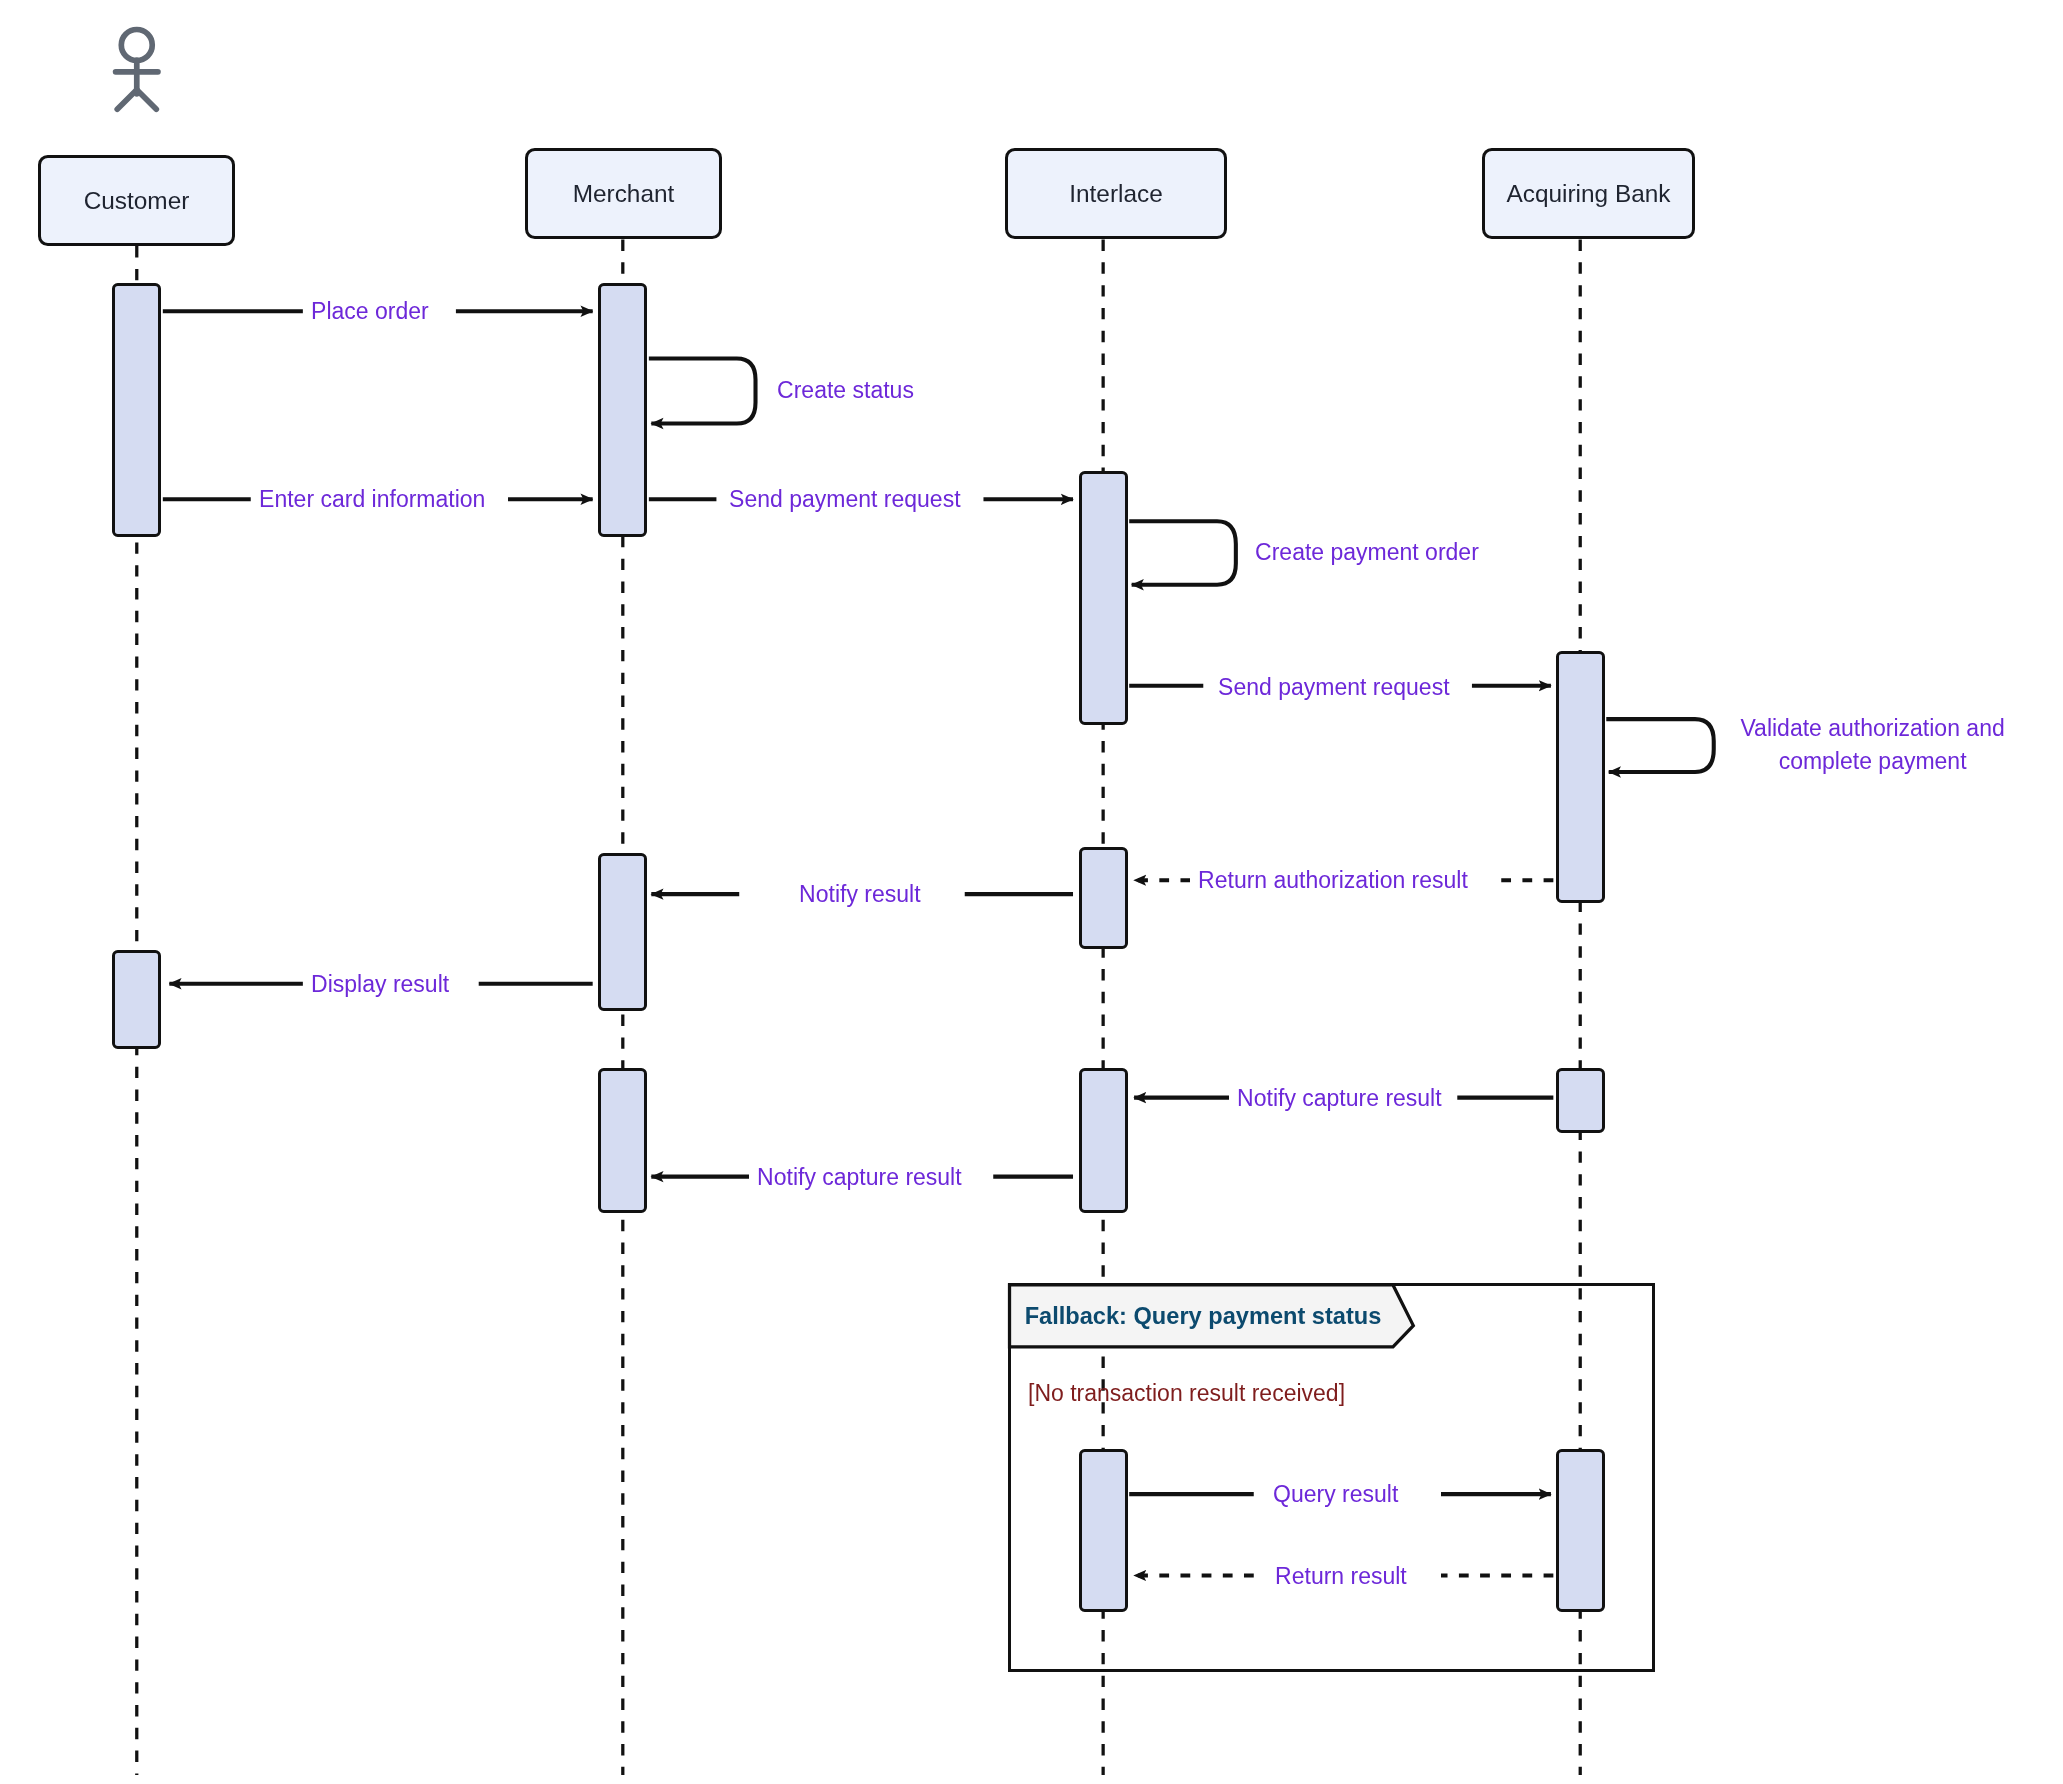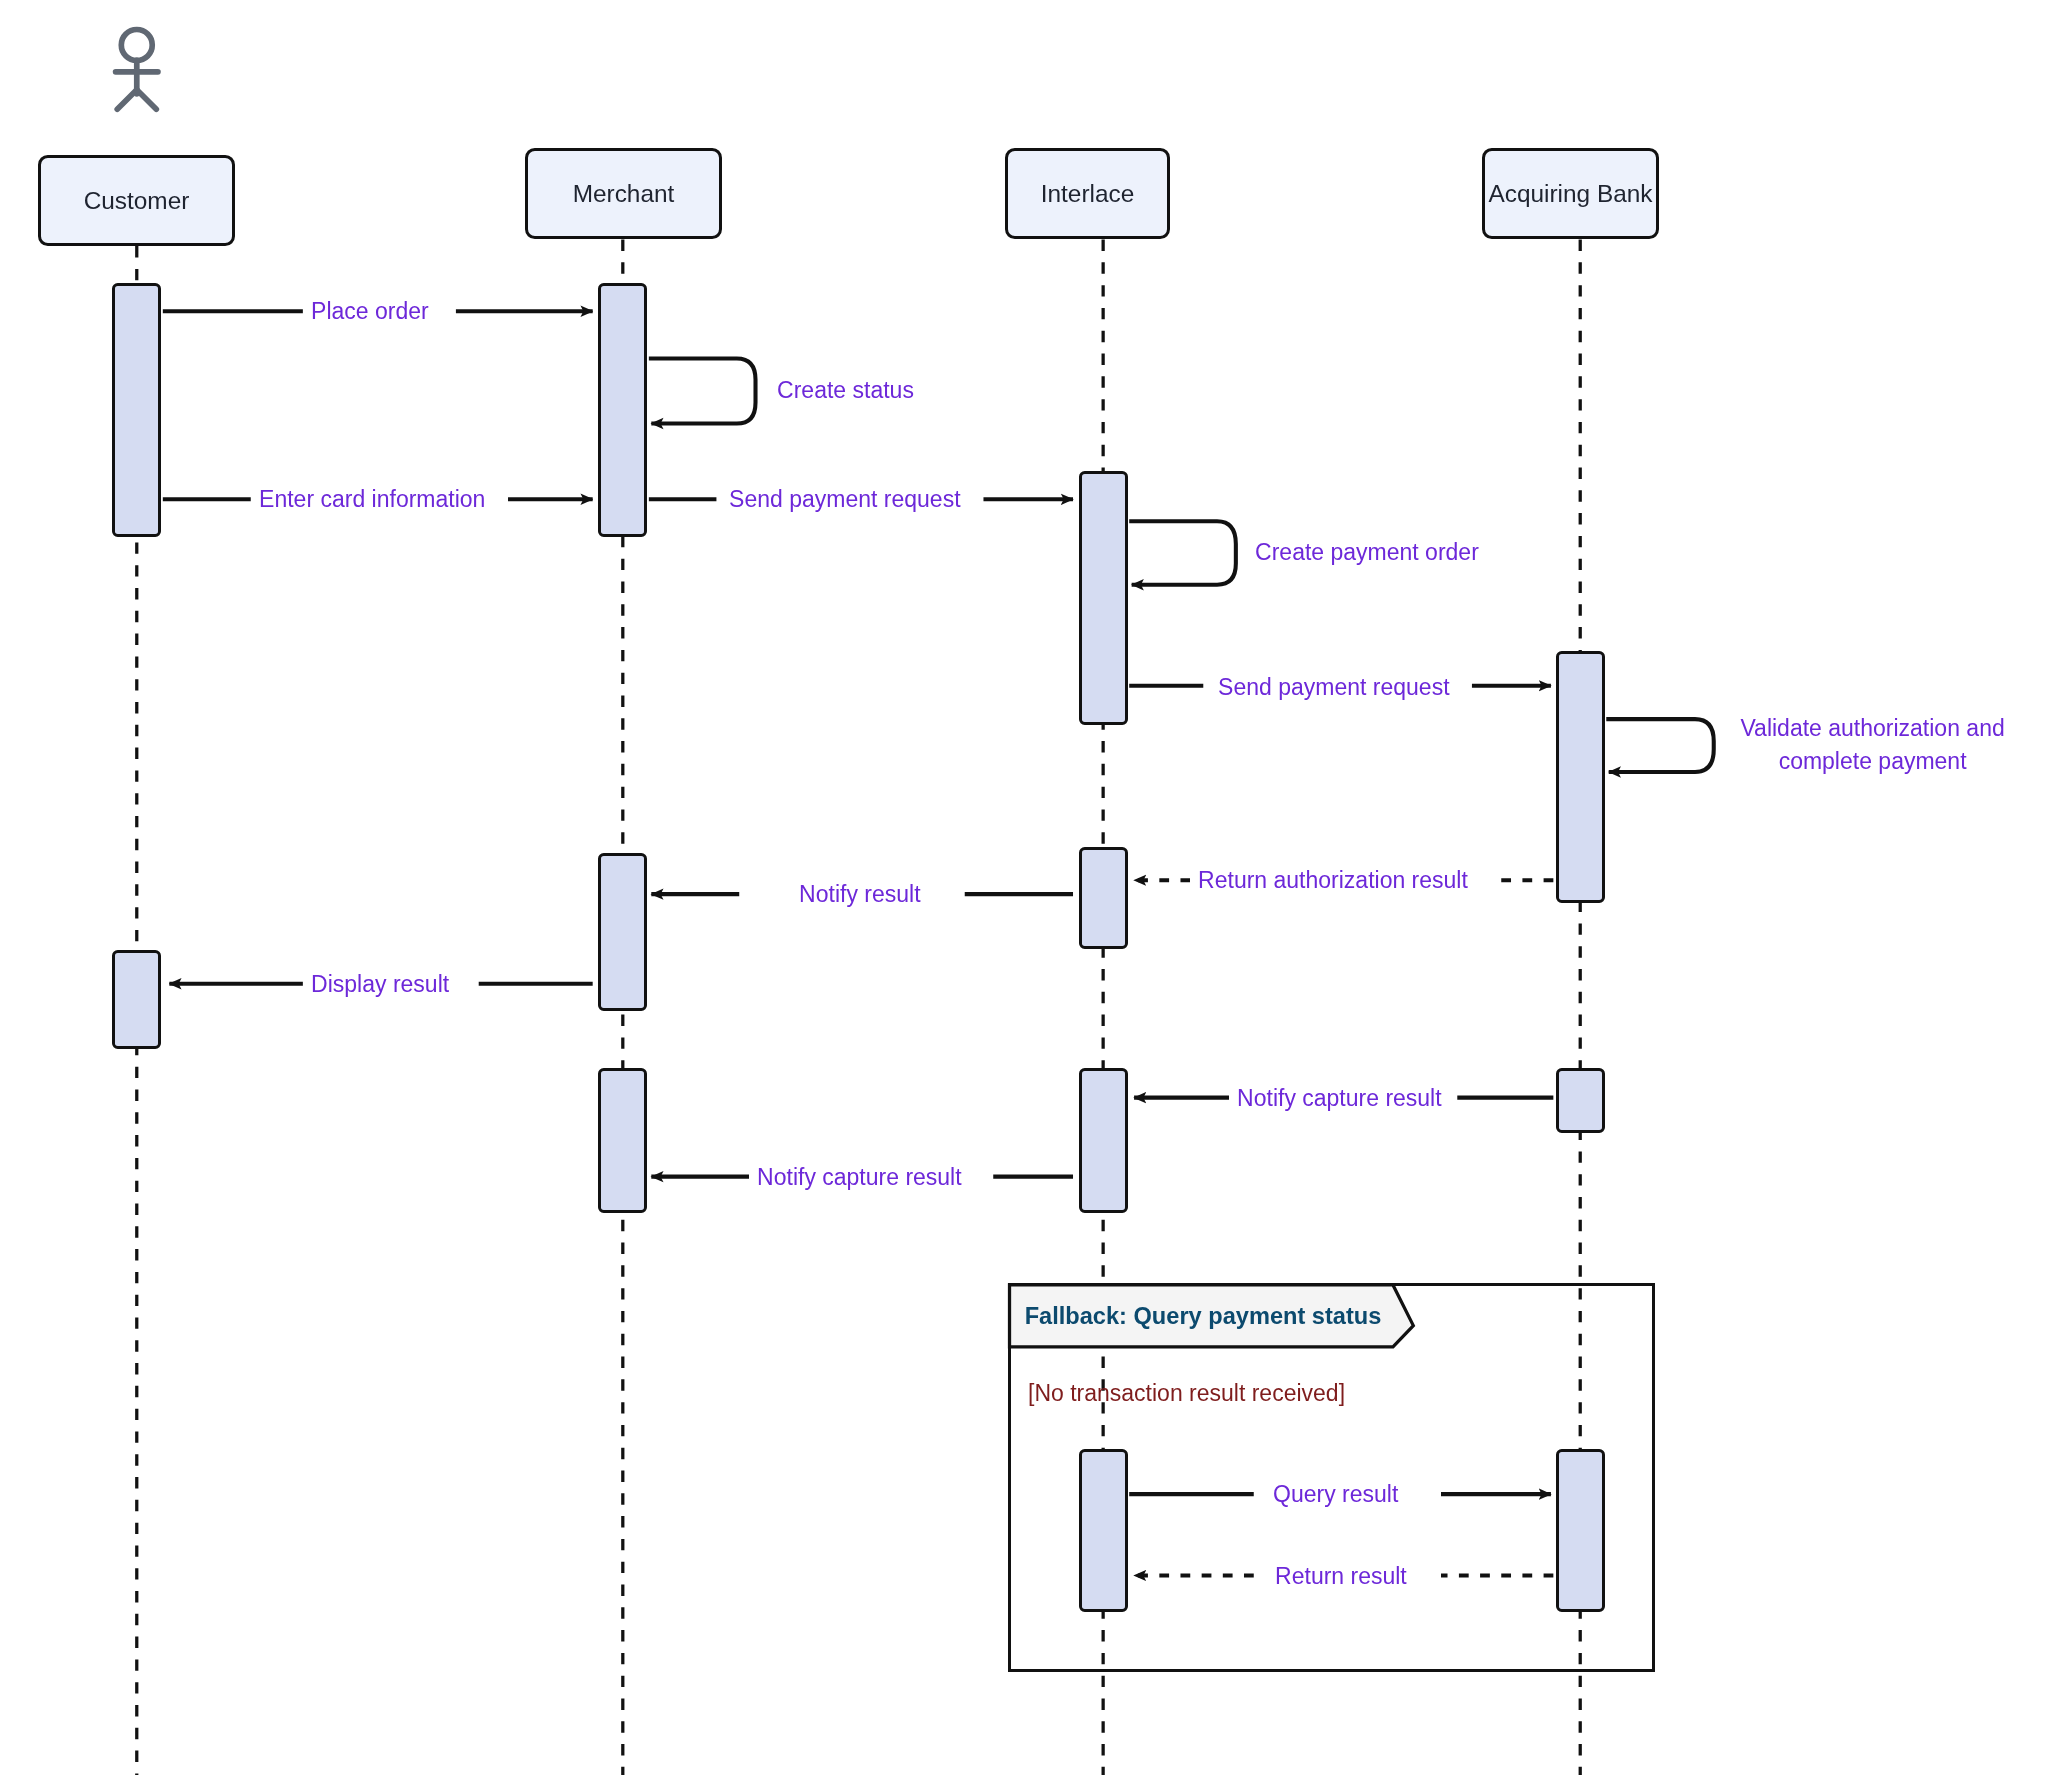--- a/index.html
+++ b/index.html
@@ -159,25 +159,25 @@
   </svg>
 
   <div class="lifeline-box" style="left:525px; top:148px; width:197px; height:91px;">
     <span>Merchant</span>
   </div>
 
   <div class="lifeline-box" style="left:38px; top:155px; width:197px; height:91px;">
     <span>Customer</span>
   </div>
 
-  <div class="lifeline-box" style="left:1005px; top:148px; width:165px; height:91px;">
+  <div class="lifeline-box" style="left:1005px; top:148px; width:222px; height:91px;">
     <span>Interlace</span>
   </div>
 
-  <div class="lifeline-box" style="left:1482px; top:148px; width:177px; height:91px;">
+  <div class="lifeline-box" style="left:1482px; top:148px; width:213px; height:91px;">
     <span>Acquiring Bank</span>
   </div>
 
   <div class="activation" style="left:112px; top:283px; width:49px; height:254px;"></div>
   <div class="activation" style="left:112px; top:950px; width:49px; height:99px;"></div>
 
   <div class="activation" style="left:598px; top:283px; width:49px; height:254px;"></div>
   <div class="activation" style="left:598px; top:853px; width:49px; height:158px;"></div>
   <div class="activation" style="left:598px; top:1068px; width:49px; height:145px;"></div>
 

